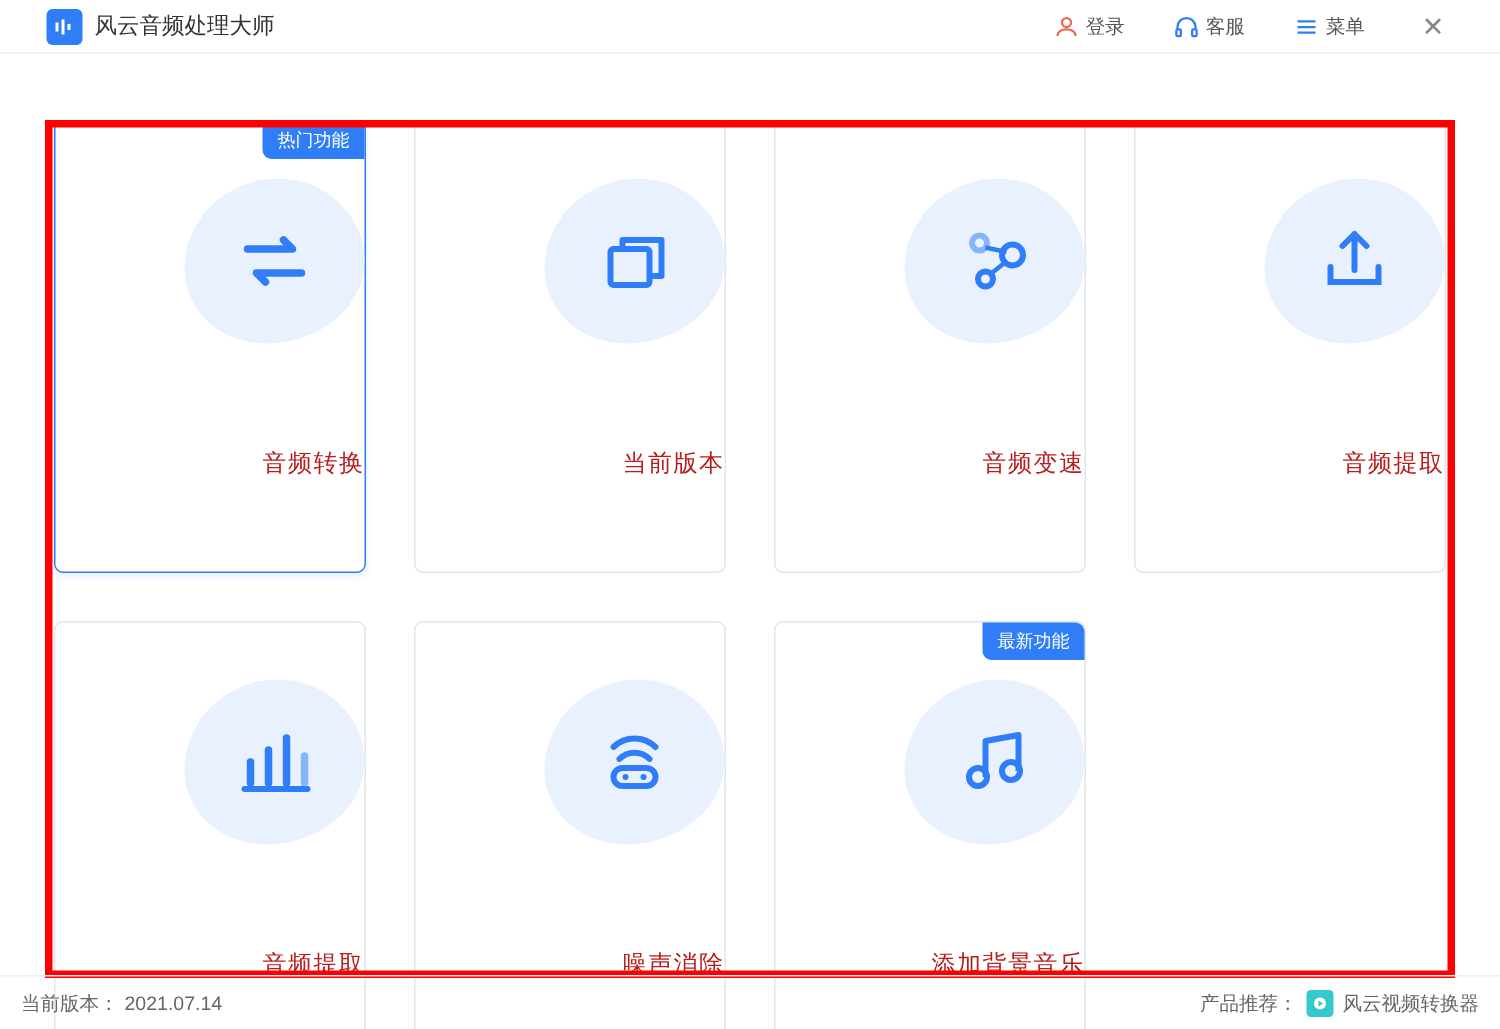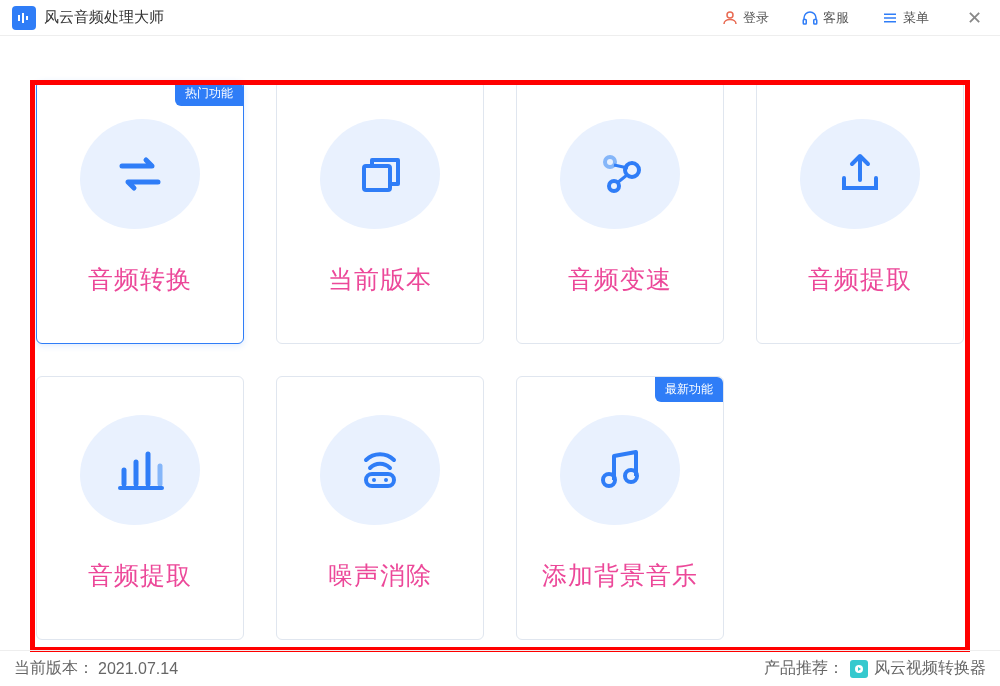--- a/index.html
+++ b/index.html
@@ -9,21 +9,21 @@
       width: 1000px;
       height: 686px;
       overflow: hidden;
       position: relative;
     }
 
     .header {
       height: 36px;
       display: flex;
       align-items: center;
-      padding: 0 12px;
+      padding: 0 31px;
       border-bottom: 1px solid #eee;
     }
 
     .logo-box {
       width: 24px;
       height: 24px;
       background: #2f7df7;
       border-radius: 4px;
       display: flex;
       align-items: center;
@@ -91,24 +91,24 @@
     .grid {
       display: grid;
       grid-template-columns: repeat(4, 1fr);
       gap: 32px 32px;
     }
 
     .card {
       position: relative;
       border: 1px solid #e0e6ef;
       border-radius: 6px;
-      height: 264px;
+      height: 302px;
       display: flex;
       flex-direction: column;
-      align-items: center;
+      align-items: flex-end;
       justify-content: flex-start;
       padding-top: 38px;
       cursor: pointer;
       background: #fff;
     }
     .card.selected {
       border-color: #2f7df7;
       box-shadow: 0 2px 6px rgba(47,125,247,0.15);
     }
 
@@ -130,36 +130,37 @@
       border-radius: 52% 48% 55% 45% / 55% 50% 50% 45%;
       display: flex;
       align-items: center;
       justify-content: center;
       margin-bottom: 34px;
     }
 
     .card-icon { width: 60px; height: 60px; }
 
     .card-label {
-      font-size: 25px;
-      color: #ec4899;
+      font-size: 16px;
+      color: #b91c1c;
       letter-spacing: 1px;
+      margin-top: 36px;
     }
 
     .footer {
       position: absolute;
       bottom: 0;
       left: 0;
       right: 0;
       height: 36px;
       border-top: 1px solid #eee;
       display: flex;
       align-items: center;
       padding: 0 14px;
-      font-size: 16px;
+      font-size: 13px;
       color: #666;
     }
     .footer-left { display: flex; align-items: center; gap: 4px; }
     .footer-spacer { flex: 1; }
     .footer-right { display: flex; align-items: center; gap: 6px; }
     .footer-app-icon {
       width: 18px;
       height: 18px;
       background: #35c9ce;
       border-radius: 3px;

